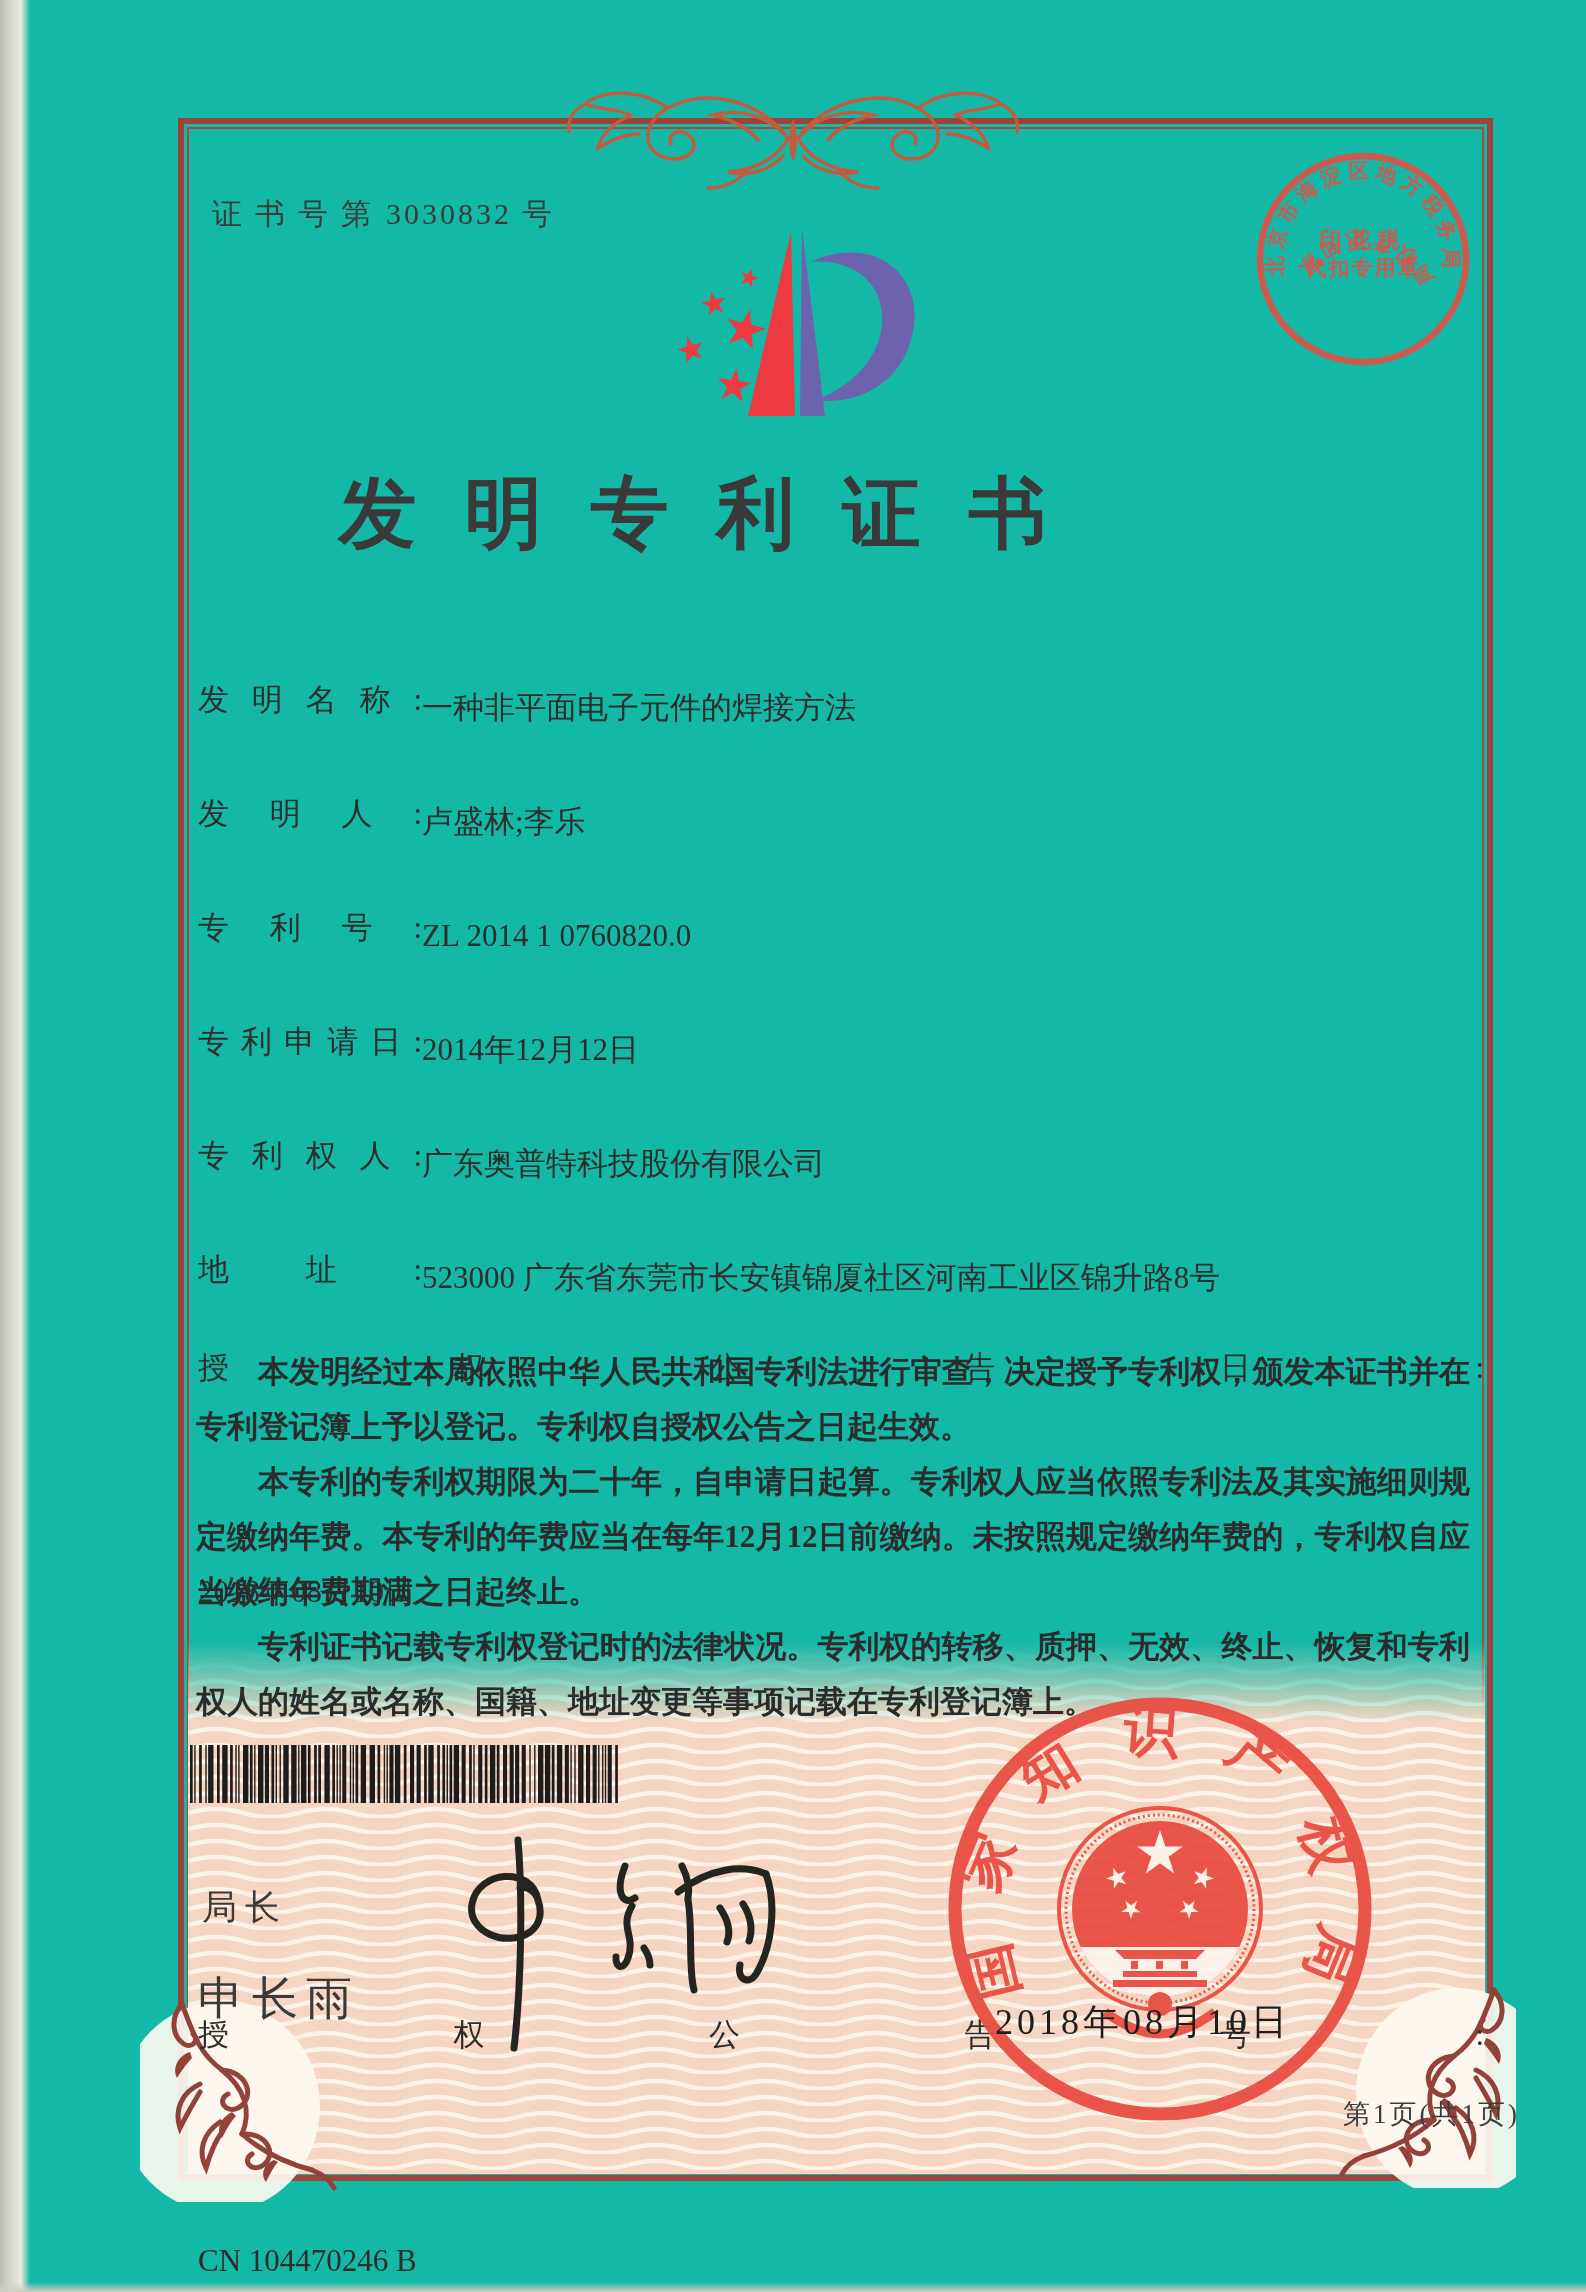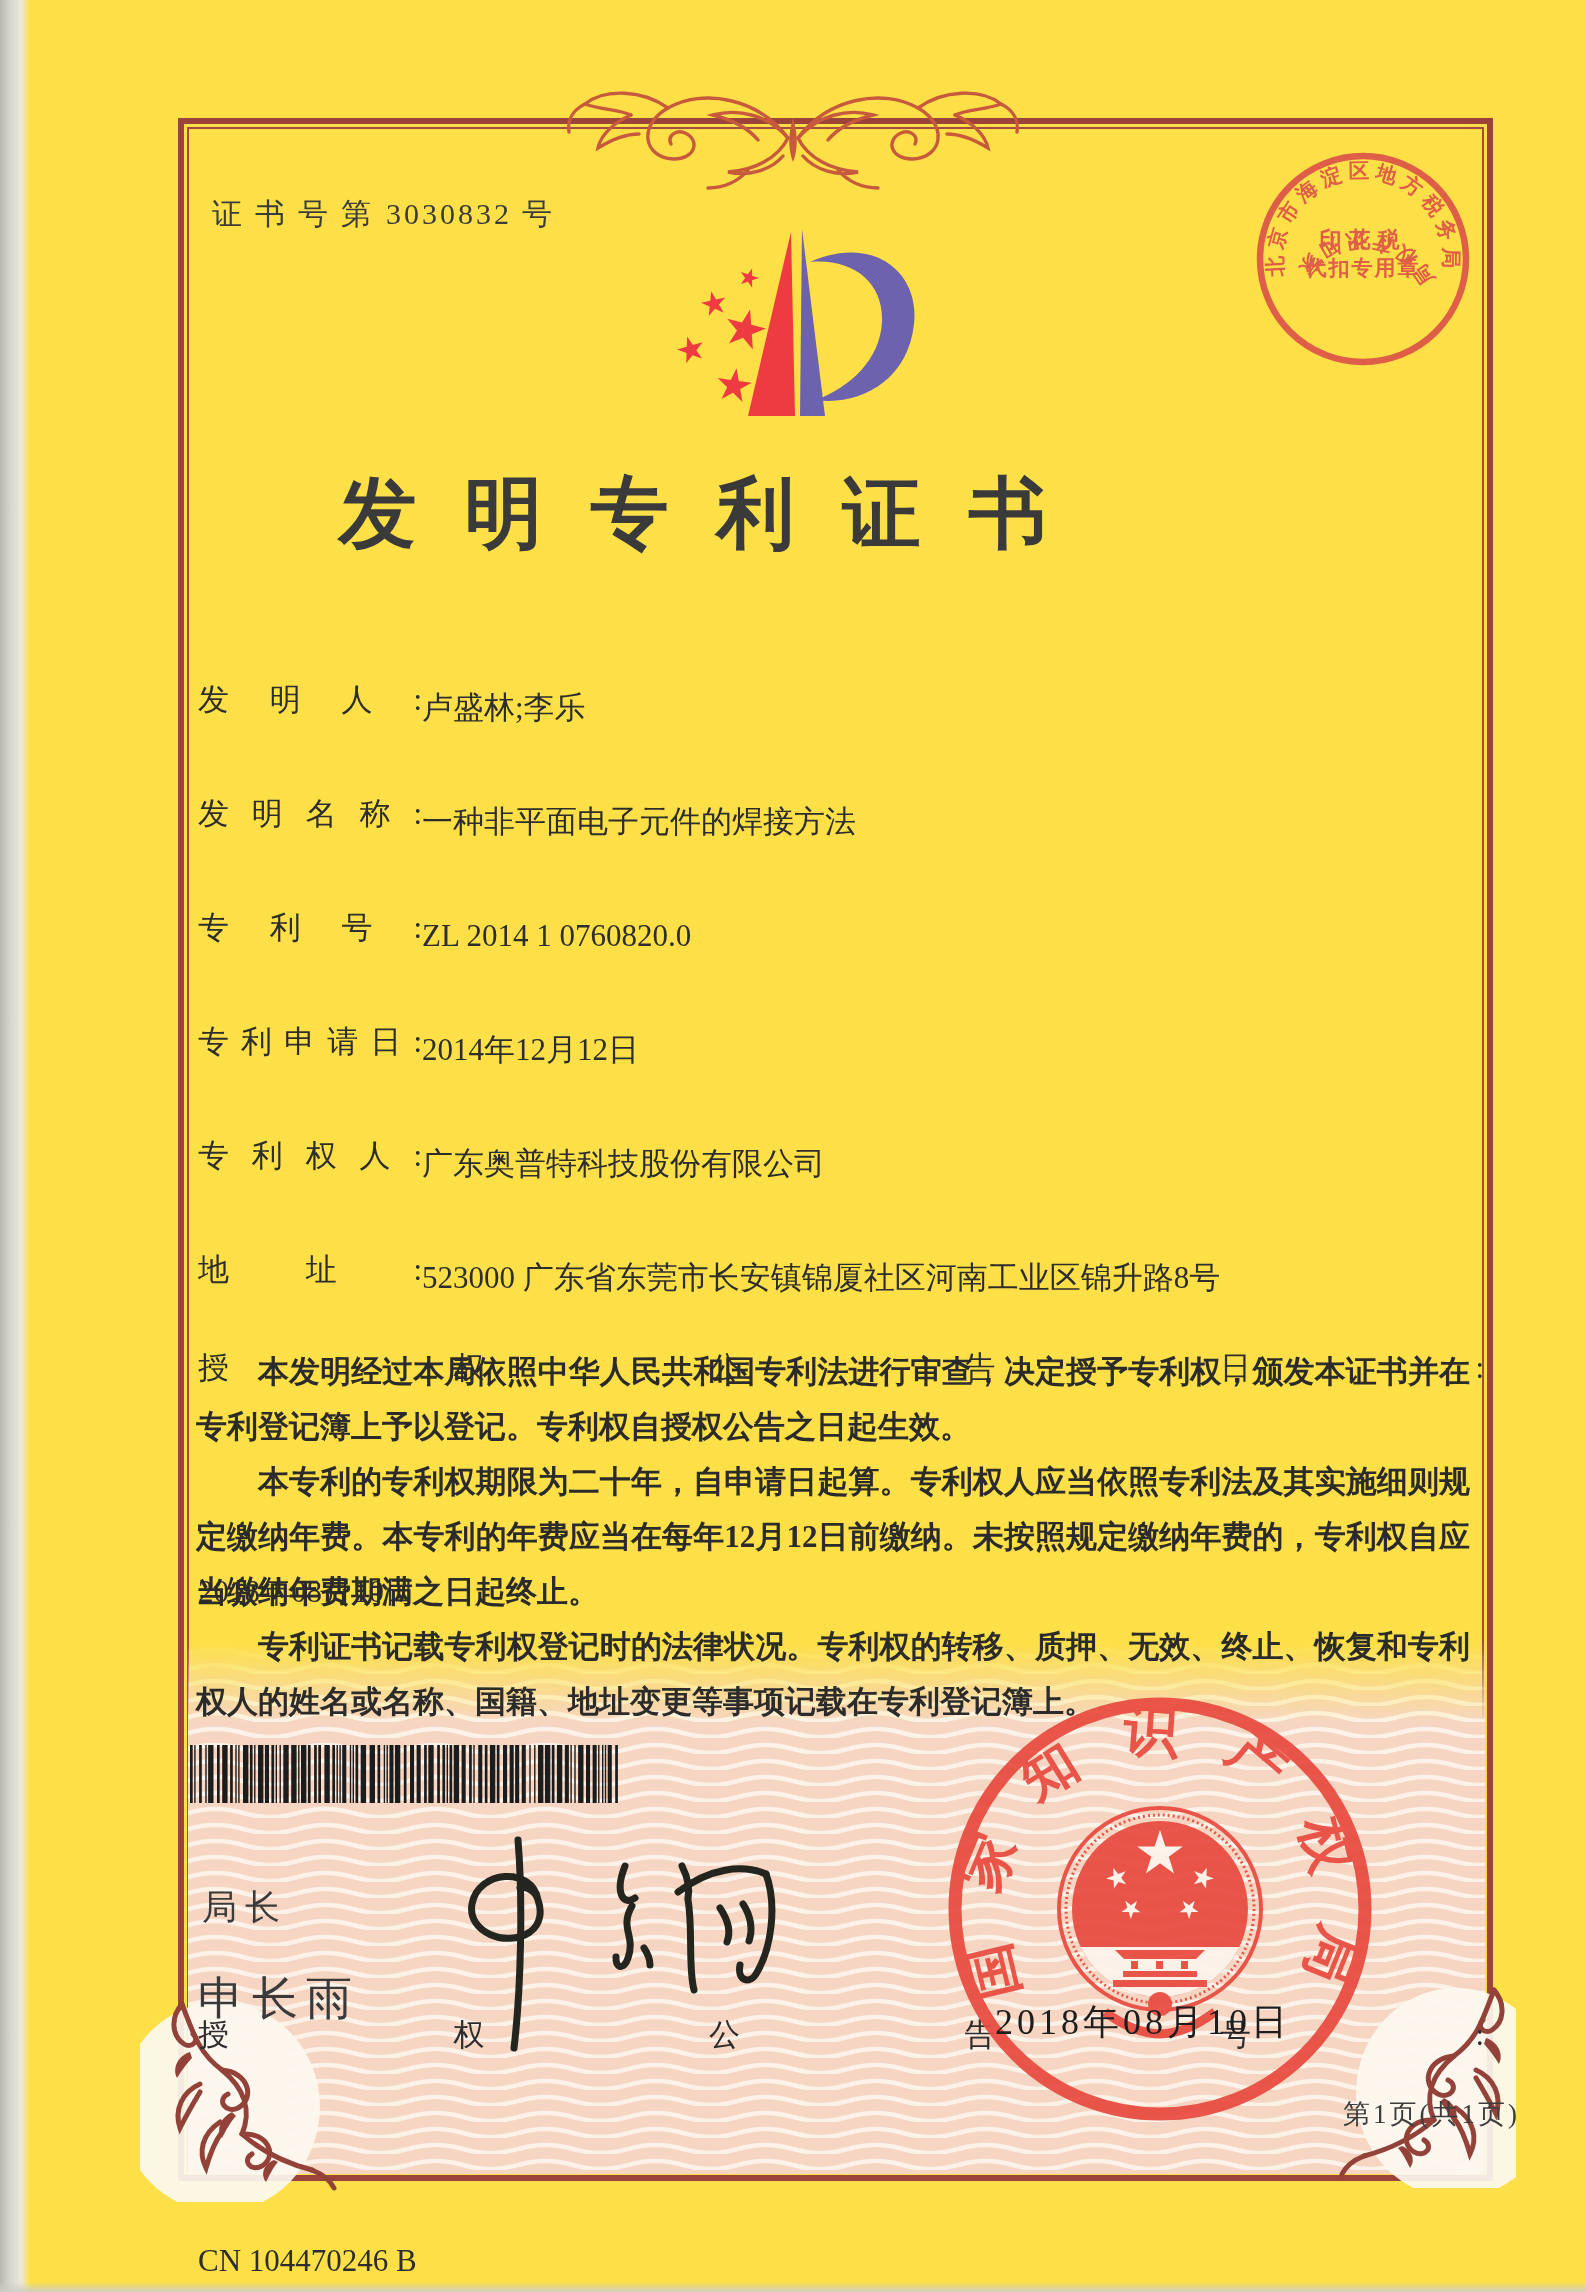--- a/index.html
+++ b/index.html
@@ -1,18 +1,18 @@
 <!DOCTYPE html>
 <html><head>
 <meta charset="utf-8">
 <style>
   html,body{margin:0;padding:0;background:#e8e6dc;}
   .page{
     position:relative;width:1586px;height:2292px;margin:0 auto;
-    background:#fde047;overflow:hidden;
+    background:#14b8a6;overflow:hidden;
     font-family:"Liberation Serif","DejaVu Serif",serif;color:#2e2e2e;
   }
   .scan-edge{position:absolute;left:0;top:0;width:30px;height:100%;
     background:linear-gradient(to right,#b7bab2 0%,#d6d6cd 35%,#ece9dd 70%,rgba(251,248,240,0) 100%);}
   .scan-edge-bottom{position:absolute;left:0;bottom:0;width:100%;height:10px;
     background:linear-gradient(to top,#cfcec5,rgba(251,248,240,0));}
 
   
   .frame{position:absolute;left:178px;top:118px;width:1315px;height:2063px;}
   .frame-outer{position:absolute;inset:0;border:6px solid #9c443a;}
@@ -155,26 +155,26 @@
     <g fill="#6c62ae">
       <polygon points="154,5 177,192 152,192"></polygon>
       <path d="M162 38 C225 10 272 48 266 100 C260 158 210 182 168 176 C202 163 232 136 234 98 C236 58 204 34 162 38 Z"></path>
     </g>
   </svg>
 
   <div class="title">发明专利证书</div>
 
   <div class="fields">
     <div class="field-row">
+      <span class="field-label">发明名称:</span>
+      <span class="field-value">一种非平面电子元件的焊接方法</span>
+    </div>
+    <div class="field-row">
       <span class="field-label">发明人:</span>
       <span class="field-value">卢盛林;李乐</span>
-    </div>
-    <div class="field-row">
-      <span class="field-label">发明名称:</span>
-      <span class="field-value">一种非平面电子元件的焊接方法</span>
     </div>
     <div class="field-row">
       <span class="field-label">专利号:</span>
       <span class="field-value">ZL 2014 1 0760820.0</span>
     </div>
     <div class="field-row">
       <span class="field-label">专利申请日:</span>
       <span class="field-value">2014年12月12日</span>
     </div>
     <div class="field-row">

